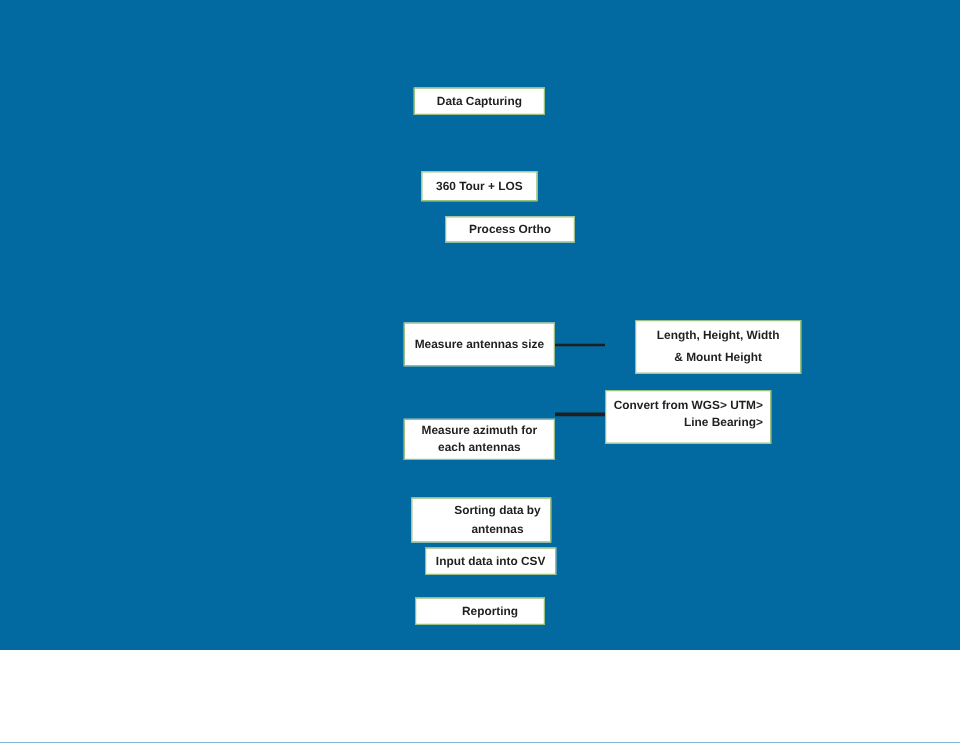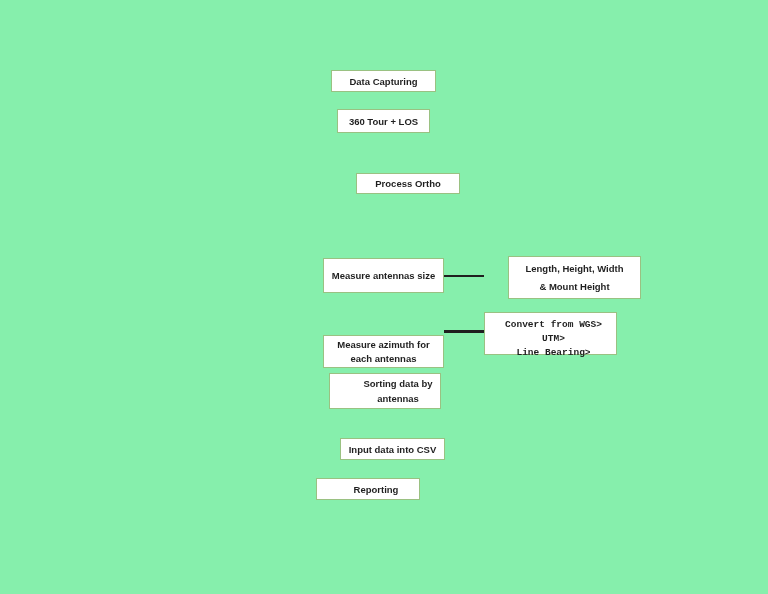--- a/index.html
+++ b/index.html
@@ -3,53 +3,53 @@
 <meta charset="utf-8">
 <style>
   html, body {
     margin: 0;
     padding: 0;
     background: #ffffff;
   }
   #page {
     position: relative;
     width: 768px;
-    height: 594px;
-    background: #86efac;
+    height: 520px;
+    background: #0369a1;
     overflow: hidden;
     font-family: "Liberation Sans", sans-serif;
   }
   .node {
     position: absolute;
     box-sizing: border-box;
     border: 1px solid #9ac182;
     background: #ffffff;
     display: flex;
     align-items: center;
     justify-content: center;
     text-align: center;
     font-size: 9.5px;
     font-weight: bold;
     color: #1f1f1f;
     white-space: pre-line;
     line-height: 13px;
   }
   #b0  { left: 331px; top: 70px;  width: 105px; height: 22px; }
-  #b1  { left: 337px; top: 109px; width: 93px;  height: 24px; }
+  #b1  { left: 337px; top: 137px; width: 93px;  height: 24px; }
   #b2  { left: 332px; top: 173px; width: 104px; height: 21px; margin-left: 24px; }
   #b3  { left: 332px; top: 219px; width: 104px; height: 22px; }
   #b4  { left: 323px; top: 258px; width: 121px; height: 35px; }
   #b5  { left: 484px; top: 256px; width: 133px; height: 43px; line-height: 18px; margin-left: 24px; }
   #b6  { left: 323px; top: 315px; width: 121px; height: 33px; line-height: 14px; margin-top: 20px; }
   #b7  { left: 484px; top: 312px; width: 133px; height: 43px;
          align-items: flex-start; justify-content: flex-start;
-         text-align: center; padding: 5px 0 0 6px; line-height: 14px; font-family: Liberation Mono, monospace; }
-  #b8  { left: 329px; top: 373px; width: 112px; height: 36px; line-height: 15px; padding-left: 26px; }
+         text-align: right; padding: 5px 0 0 6px; line-height: 14px; }
+  #b8  { left: 329px; top: 398px; width: 112px; height: 36px; line-height: 15px; padding-left: 26px; }
   #b9  { left: 340px; top: 438px; width: 105px; height: 22px; }
-  #b10 { left: 316px; top: 478px; width: 104px; height: 22px; padding-left: 16px; }
+  #b10 { left: 332px; top: 478px; width: 104px; height: 22px; padding-left: 16px; }
 
   .connector {
     position: absolute;
     background: #1f1f1f;
   }
   #c1 { left: 444px; top: 275px; width: 40px; height: 2px; }
   #c2 { left: 444px; top: 330px; width: 40px; height: 3px; }
 </style>
 </head>
 <body>

